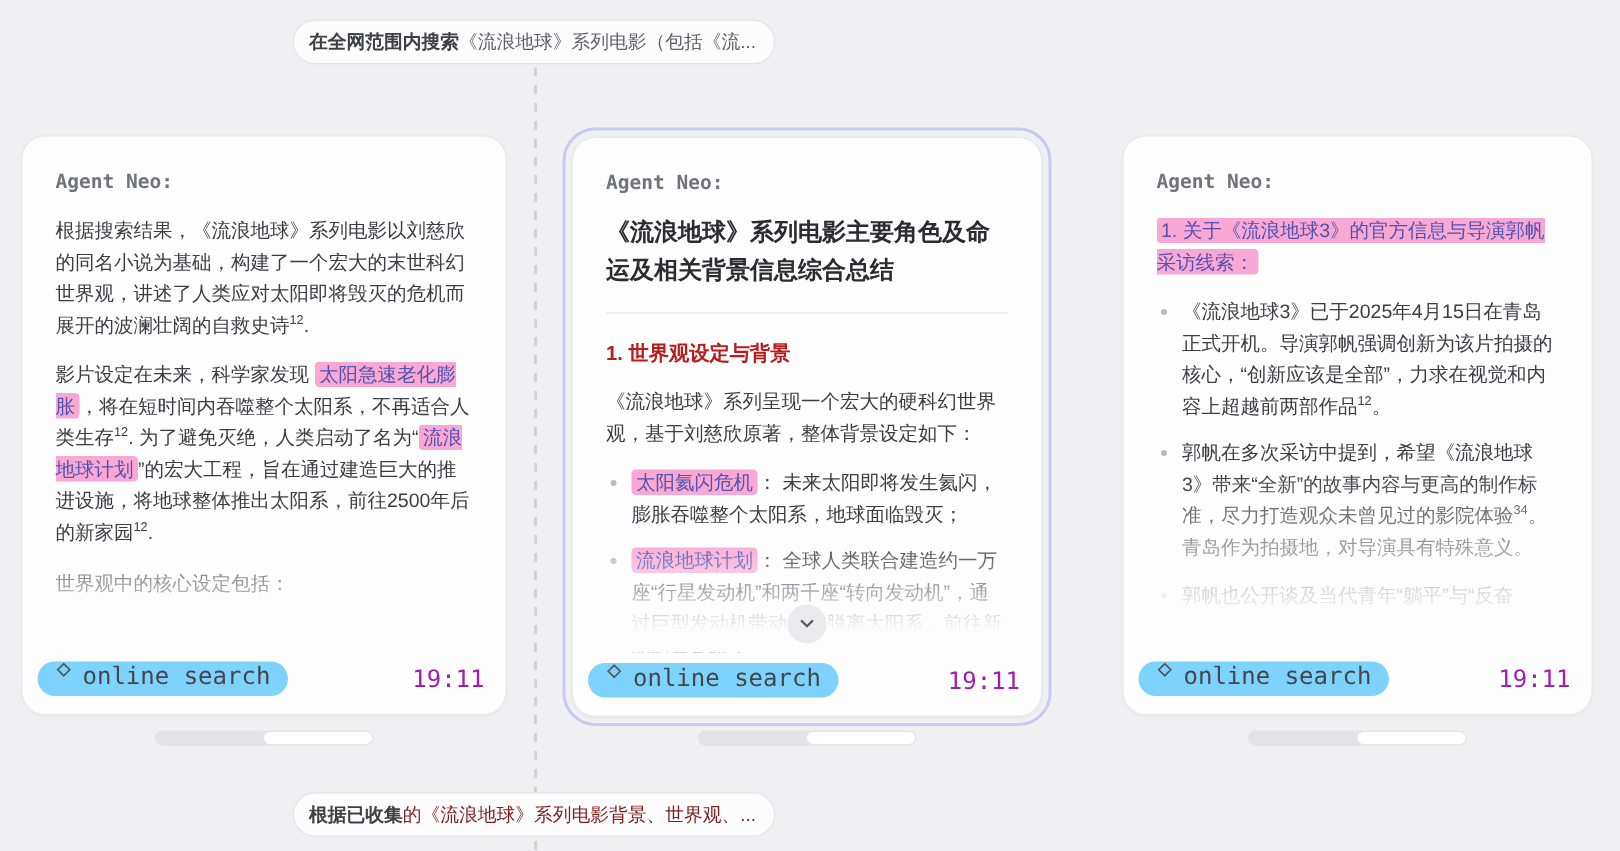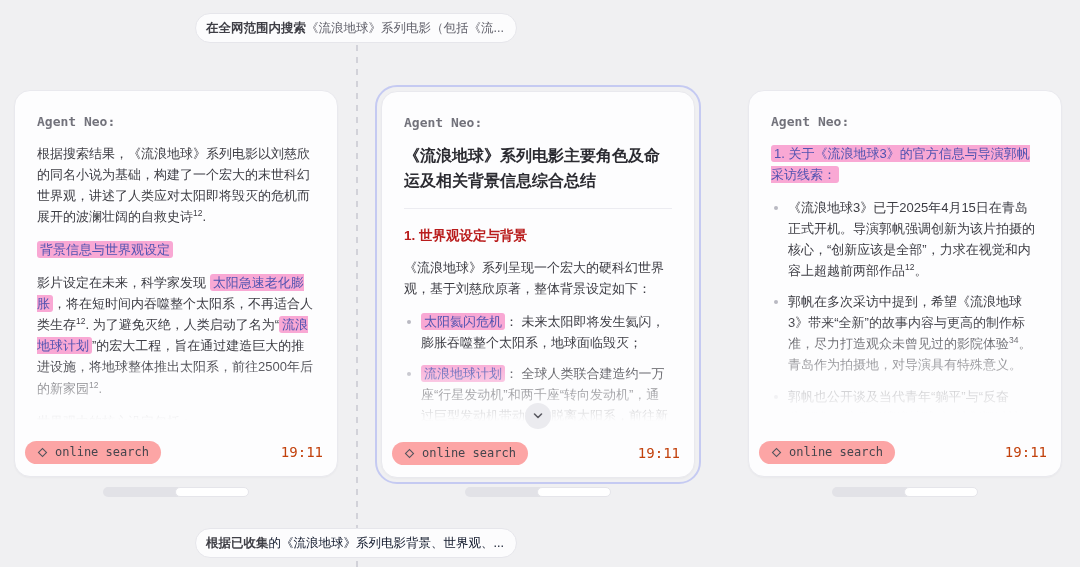--- a/index.html
+++ b/index.html
@@ -21,21 +21,21 @@
   .prompt-pill{
     position:absolute;left:195px;width:322px;height:30px;box-sizing:border-box;
     display:flex;align-items:center;justify-content:flex-end;
     background:#fcfcfd;border:1px solid #e6e6eb;border-radius:16px;
     font-size:12.5px;white-space:nowrap;overflow:hidden;padding:0 12px;z-index:2;
   }
   .prompt-pill .lead{font-weight:bold;color:#3f3f46;}
   .pill-top{top:13px;}
   .pill-top .rest{color:#60606a;}
   .pill-bottom{top:528px;}
-  .pill-bottom .rest{color:#0f172a;}
+  .pill-bottom .rest{color:#7f1d1d;}
 
   
   .card{
     position:absolute;top:90px;width:324px;height:387px;box-sizing:border-box;
     background:#fdfdfe;border:1px solid #e9e9ee;border-radius:16px;z-index:1;
     box-shadow:0 1px 2px rgba(0,0,0,.03);
   }
   #card1{left:14px;}
   #card2{left:381px;top:91px;width:314px;}
   #card3{left:748px;width:314px;}
@@ -77,24 +77,24 @@
     position:absolute;left:50%;bottom:48px;transform:translateX(-50%);
     width:26px;height:26px;border-radius:50%;background:#ebebef;z-index:3;
     display:flex;align-items:center;justify-content:center;cursor:pointer;border:none;padding:0;
   }
 
   .card-footer{
     position:absolute;left:0;right:0;bottom:0;height:42px;box-sizing:border-box;z-index:3;
     display:flex;align-items:center;justify-content:space-between;padding:0 14px 6px 10px;
   }
   .badge{
-    display:inline-flex;align-items:center;gap:7px;height:23px;padding:0 12px;
-    background:#fca5a5;border-radius:12px;font-size:12px;color:#45454d;
-  }
-  .time{font-size:14px;color:#c2410c;}
+    display:inline-flex;align-items:flex-start;gap:7px;height:23px;padding:0 12px;
+    background:#7dd3fc;border-radius:12px;font-size:16px;color:#45454d;
+  }
+  .time{font-size:16px;color:#a21caf;}
 
   
   .pager{position:absolute;top:487px;width:146px;height:10px;z-index:1;}
   #pager1{left:103px;} #pager2{left:465px;} #pager3{left:832px;}
   .seg-a{position:absolute;left:0;top:0;width:80px;height:10px;background:#e2e2e7;border-radius:5px;}
   .seg-b{position:absolute;right:0;top:0;width:74px;height:10px;background:#ffffff;border:1px solid #e5e5ea;box-sizing:border-box;border-radius:5px;}
 </style>
 </head>
 <body>
 
@@ -104,21 +104,20 @@
   <span class="lead">在全网范围内搜索</span>
     <span class="rest">《流浪地球》系列电影（包括《流...</span>
 </div>
 
 <div class="active-ring"></div>
 
 <div class="card" id="card1">
   <div class="card-content">
     <div class="agent-label">Agent Neo:</div>
     <p><span>根据搜索结果，《流浪地球》系列电影以刘慈欣的同名小说为基础，构建了一个宏大的末世科幻世界观，讲述了人类应对太阳即将毁灭的危机而展开的波澜壮阔的自救史诗</span><sup>12</sup><span>.</span></p>
-    <p class="tagline"><span class="hl">背景信息与世界观设定</span></p>
     <p><span>影片设定在未来，科学家发现 </span><span class="hl">太阳急速老化膨胀</span><span>，将在短时间内吞噬整个太阳系，不再适合人类生存</span><sup>12</sup><span>. 为了避免灭绝，人类启动了名为“</span><span class="hl">流浪地球计划</span><span>”的宏大工程，旨在通过建造巨大的推进设施，将地球整体推出太阳系，前往2500年后的新家园</span><sup>12</sup><span>.</span></p>
     <p>世界观中的核心设定包括：</p>
 
   </div>
   <div class="fade"></div>
   <div class="card-footer">
     <span class="badge mono">
       <svg width="11" height="11" viewBox="0 0 12 12">
           <rect x="2.9" y="2.9" width="6.2" height="6.2" transform="rotate(45 6 6)" fill="none" stroke="#55555e" stroke-width="1.2"></rect>
         </svg>

